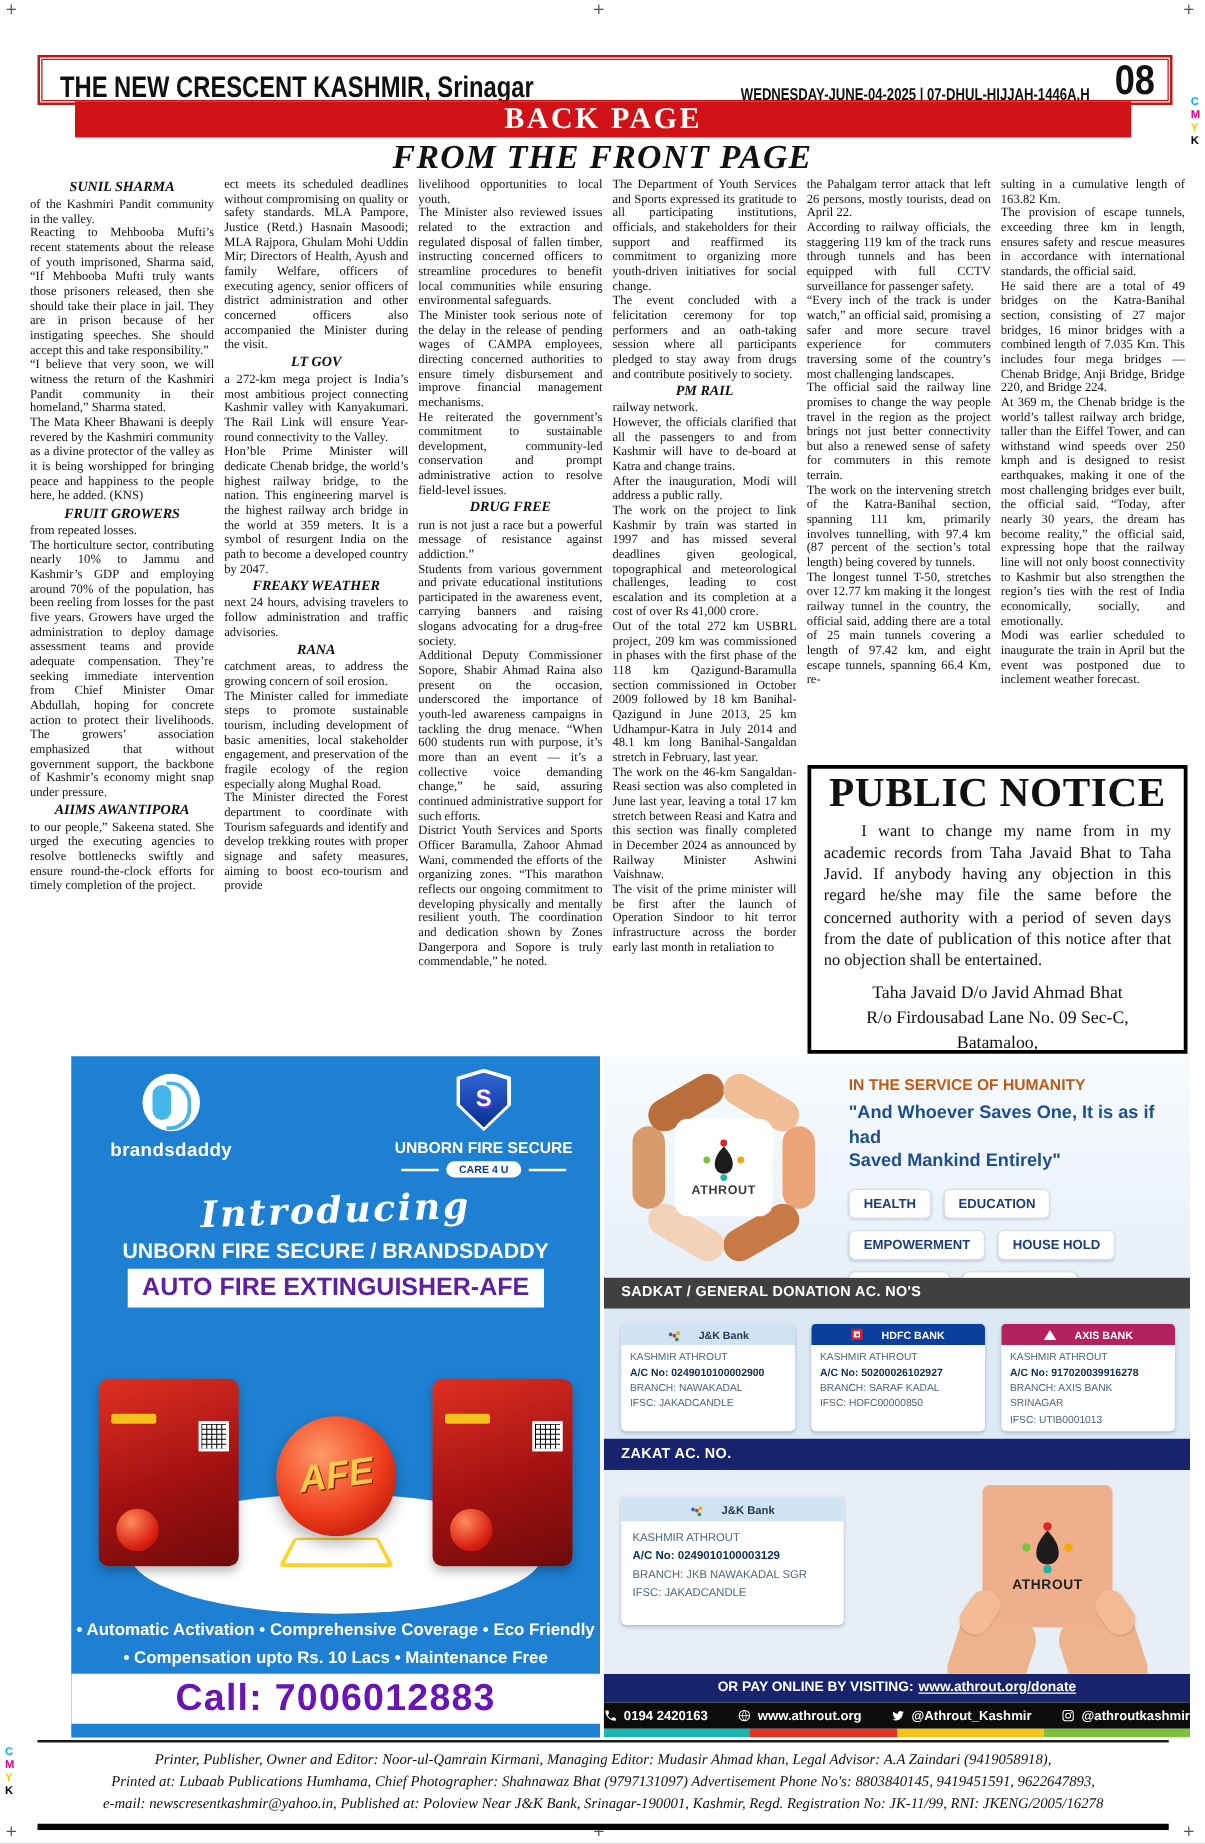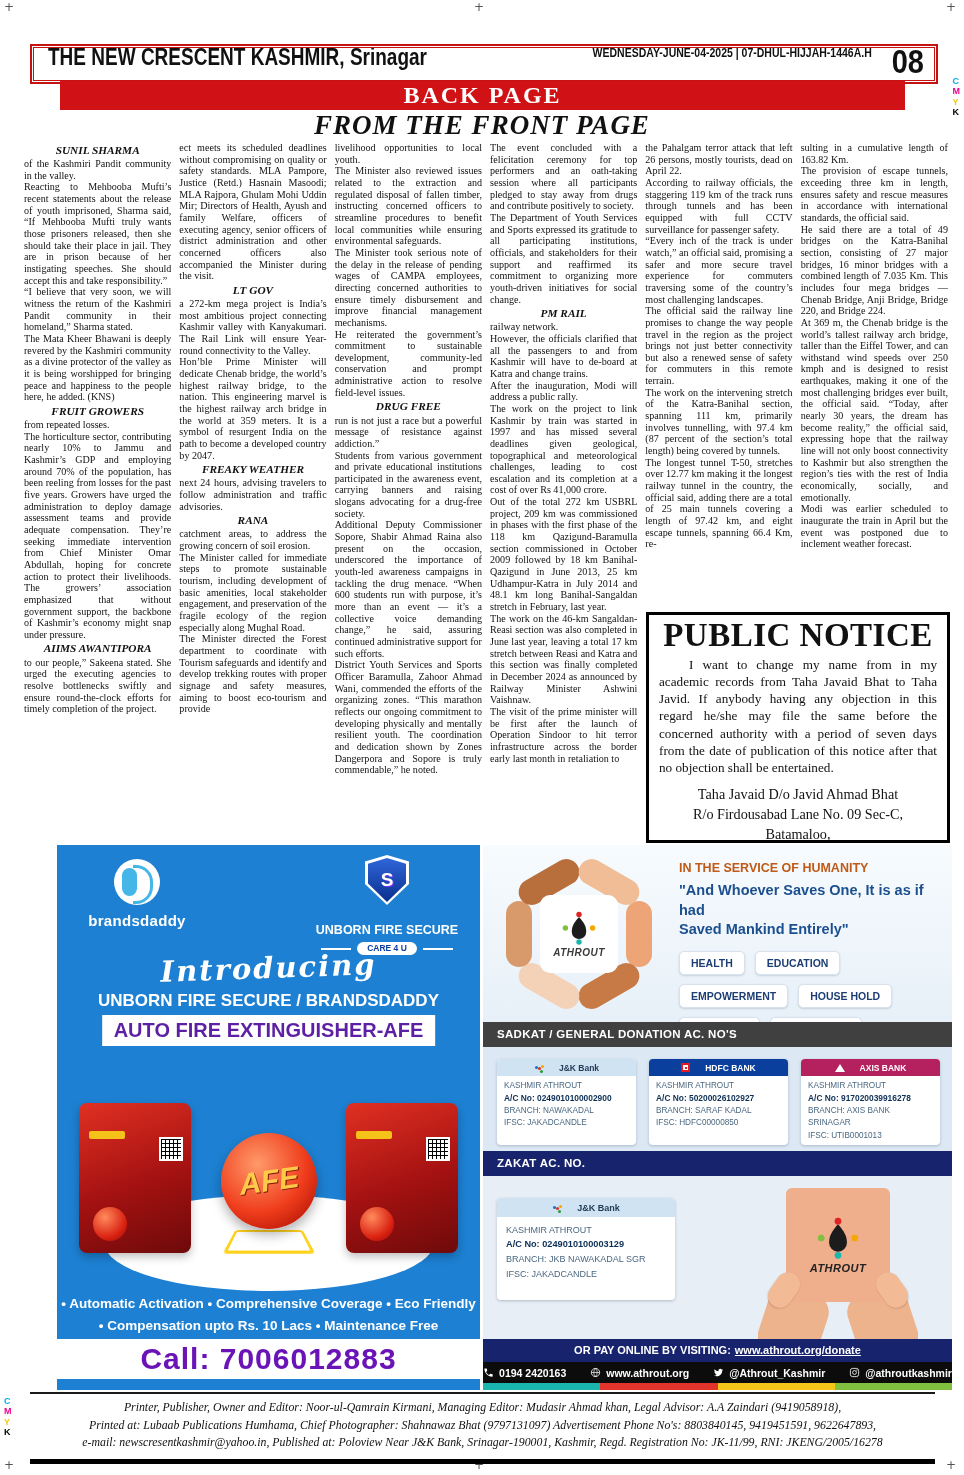--- a/index.html
+++ b/index.html
@@ -7,21 +7,21 @@
           font-family:"Liberation Serif", serif; color:#111; overflow:hidden; }
 
   
   .crop { position:absolute; color:#555; font:12px "DejaVu Sans", sans-serif; }
   .cmyk { position:absolute; display:flex; flex-direction:column; font:700 9px "Liberation Sans", sans-serif; line-height:1.15; }
   .cmyk .c{color:#00aeef}.cmyk .m{color:#ec008c}.cmyk .y{color:#f2c70e}.cmyk .k{color:#000}
   .cmyk-top { right:4px; top:76px; } .cmyk-bottom { left:4px; top:1396px; }
 
   
   .masthead-box { position:absolute; left:30px; top:44px; width:908px; height:40px;
-    border:2px solid #c31313; box-sizing:border-box; display:flex; align-items:flex-start; padding:0 12px 0 16px; }
+    border:2px solid #c31313; box-sizing:border-box; display:flex; align-items:flex-end; padding:0 12px 0 16px; }
   .masthead-box::after { content:""; position:absolute; inset:1px; border:1px solid #c31313; pointer-events:none; }
   .mast-title { flex:1; font-family:"Liberation Sans",sans-serif; font-weight:700; font-size:19px;
     transform:scaleY(1.25); transform-origin:left center; white-space:nowrap; }
   .mast-date { font-family:"Liberation Sans",sans-serif; font-weight:700; font-size:10.5px;
     transform:scaleY(1.3); white-space:nowrap; margin-right:20px; }
   .mast-page { font-family:"Liberation Sans",sans-serif; font-weight:700; font-size:29px; transform:scaleY(1.15); }
 
   .banner { position:absolute; left:60px; top:81px; width:845px; height:29px; background:#d01216;
     color:#fff; text-align:center; font-weight:700; font-size:24px; line-height:29px; letter-spacing:2px; }
   .subtitle { position:absolute; left:0; top:110px; width:100%; text-align:center;
@@ -49,21 +49,21 @@
   .bd-circle::before { content:""; position:absolute; left:8px; top:9px; width:15px; height:28px; background:#45b6e8; border-radius:8px; }
   .bd-circle::after { content:""; position:absolute; right:7px; top:6px; width:17px; height:33px;
     border:3px solid #45b6e8; border-left:none; border-radius:0 17px 17px 0; }
   .bd-name { font-size:15px; font-weight:700; letter-spacing:.3px; }
   .ufs { position:absolute; right:14px; top:10px; width:158px; text-align:center; }
   .shield-outer { width:44px; height:50px; margin:0 auto; background:#fff;
     clip-path:polygon(50% 0,100% 13%,100% 58%,50% 100%,0 58%,0 13%); display:flex; align-items:center; justify-content:center; }
   .shield-inner { width:38px; height:44px; background:linear-gradient(#2f66d8,#0a2f8e);
     clip-path:polygon(50% 0,100% 13%,100% 58%,50% 100%,0 58%,0 13%);
     display:flex; align-items:center; justify-content:center; font-weight:700; font-size:19px; color:#fff; text-shadow:1px 1px 0 #7b2ff2; }
-  .ufs-name { margin-top:18px; font-size:12.5px; font-weight:700; }
+  .ufs-name { margin-top:6px; font-size:12.5px; font-weight:700; }
   .care-pill { display:inline-block; margin-top:3px; font-size:8.5px; font-weight:700; color:#0a3f9e;
     background:#fff; border-radius:8px; padding:1.5px 10px; position:relative; }
   .care-pill::before,.care-pill::after { content:""; position:absolute; top:50%; width:30px; height:2px; background:#fff; }
   .care-pill::before { left:-36px; } .care-pill::after { right:-36px; }
   .introducing { position:absolute; left:0; top:106px; width:100%; text-align:center;
     font-family:"DejaVu Serif",serif; font-style:italic; font-weight:700; font-size:29px; letter-spacing:2px; transform:rotate(-2deg); }
   .intro-line { position:absolute; left:0; top:146px; width:100%; text-align:center; font-size:17px; font-weight:700; }
   .auto-box { position:absolute; left:50%; top:170px; transform:translateX(-50%); background:#fff;
     color:#5d1fa3; font-weight:700; font-size:20px; padding:4px 12px; white-space:nowrap; }
   .products { position:absolute; left:0; top:210px; width:100%; height:228px; }
@@ -94,21 +94,21 @@
   .arm { position:absolute; left:50%; top:50%; width:66px; height:26px; margin:-13px -33px; border-radius:13px; }
   .arm.a1 { transform:rotate(0deg) translate(60px) rotate(90deg); background:#eda477; }
   .arm.a2 { transform:rotate(60deg) translate(60px) rotate(90deg); background:#c77a45; }
   .arm.a3 { transform:rotate(120deg) translate(60px) rotate(90deg); background:#f4d2b8; }
   .arm.a4 { transform:rotate(180deg) translate(60px) rotate(90deg); background:#d89a6a; }
   .arm.a5 { transform:rotate(240deg) translate(60px) rotate(90deg); background:#b96f3c; }
   .arm.a6 { transform:rotate(300deg) translate(60px) rotate(90deg); background:#f1bd97; }
   .ring-center { position:absolute; left:50%; top:50%; transform:translate(-50%,-50%); width:78px; height:78px;
     background:#fff; border-radius:10px; display:flex; flex-direction:column; align-items:center; justify-content:center; gap:2px; }
   .ring-center svg { width:34px; height:34px; }
-  .at-name { font-size:10px; font-weight:700; color:#3a3a3a; letter-spacing:.5px;font-style:italic; }
+  .at-name { font-size:10px; font-weight:700; color:#3a3a3a; letter-spacing:.5px; }
   .at-copy { position:absolute; left:196px; top:16px; width:264px; }
   .at-tag { color:#c05a17; font-weight:700; font-size:12.5px; }
   .at-quote { margin-top:6px; color:#1c4f8f; font-weight:700; font-size:14.5px; line-height:1.35; }
   .at-pills { margin-top:11px; display:flex; flex-wrap:wrap; gap:9px 10px; }
   .pill { background:#fff; border:1px solid #d9e2ec; border-radius:5px; box-shadow:0 1px 2px rgba(30,60,90,.18);
     padding:5px 11px; font-size:10.5px; font-weight:700; color:#1c3e74; }
   .at-bar { color:#fff; font-weight:700; letter-spacing:.3px; }
   .at-bar-sadkat { height:25px; background:#404040; font-size:11.5px; line-height:25px; padding-left:14px; }
   .at-bar-zakat { height:25px; background:#17246d; font-size:11.5px; line-height:25px; padding-left:14px; }
   .at-cards { height:104px; background:#dce8f4; display:flex; gap:13px; padding:12px 12px 0 14px; box-sizing:border-box; }
@@ -220,22 +220,22 @@
         <p class="news-p">The Minister took serious note of the delay in the release of pending wages of CAMPA employees, directing concerned authorities to ensure timely disbursement and improve financial management mechanisms.</p>
         <p class="news-p">He reiterated the government’s commitment to sustainable development, community-led conservation and prompt administrative action to resolve field-level issues.</p>
         <p class="news-h">DRUG FREE</p>
         <p class="news-p">run is not just a race but a powerful message of resistance against addiction.”</p>
         <p class="news-p">Students from various government and private educational institutions participated in the awareness event, carrying banners and raising slogans advocating for a drug-free society.</p>
         <p class="news-p">Additional Deputy Commissioner Sopore, Shabir Ahmad Raina also present on the occasion, underscored the importance of youth-led awareness campaigns in tackling the drug menace. “When 600 students run with purpose, it’s more than an event — it’s a collective voice demanding change,” he said, assuring continued administrative support for such efforts.</p>
         <p class="news-p">District Youth Services and Sports Officer Baramulla, Zahoor Ahmad Wani, commended the efforts of the organizing zones. “This marathon reflects our ongoing commitment to developing physically and mentally resilient youth. The coordination and dedication shown by Zones Dangerpora and Sopore is truly commendable,” he noted.</p>
       </div>
     <div class="news-col">
 
-    <p class="news-p">The event concluded with a felicitation ceremony for top performers and an oath-taking session where all participants pledged to stay away from drugs and contribute positively to society.</p>
-        <p class="news-p">The Department of Youth Services and Sports expressed its gratitude to all participating institutions, officials, and stakeholders for their support and reaffirmed its commitment to organizing more youth-driven initiatives for social change.</p>
+    <p class="news-p">The Department of Youth Services and Sports expressed its gratitude to all participating institutions, officials, and stakeholders for their support and reaffirmed its commitment to organizing more youth-driven initiatives for social change.</p>
+        <p class="news-p">The event concluded with a felicitation ceremony for top performers and an oath-taking session where all participants pledged to stay away from drugs and contribute positively to society.</p>
         <p class="news-h">PM RAIL</p>
         <p class="news-p">railway network.</p>
         <p class="news-p">However, the officials clarified that all the passengers to and from Kashmir will have to de-board at Katra and change trains.</p>
         <p class="news-p">After the inauguration, Modi will address a public rally.</p>
         <p class="news-p">The work on the project to link Kashmir by train was started in 1997 and has missed several deadlines given geological, topographical and meteorological challenges, leading to cost escalation and its completion at a cost of over Rs 41,000 crore.</p>
         <p class="news-p">Out of the total 272 km USBRL project, 209 km was commissioned in phases with the first phase of the 118 km Qazigund-Baramulla section commissioned in October 2009 followed by 18 km Banihal-Qazigund in June 2013, 25 km Udhampur-Katra in July 2014 and 48.1 km long Banihal-Sangaldan stretch in February, last year.</p>
         <p class="news-p">The work on the 46-km Sangaldan-Reasi section was also completed in June last year, leaving a total 17 km stretch between Reasi and Katra and this section was finally completed in December 2024 as announced by Railway Minister Ashwini Vaishnaw.</p>
         <p class="news-p">The visit of the prime minister will be first after the launch of Operation Sindoor to hit terror infrastructure across the border early last month in retaliation to</p>
       </div>
     <div class="news-col short">

